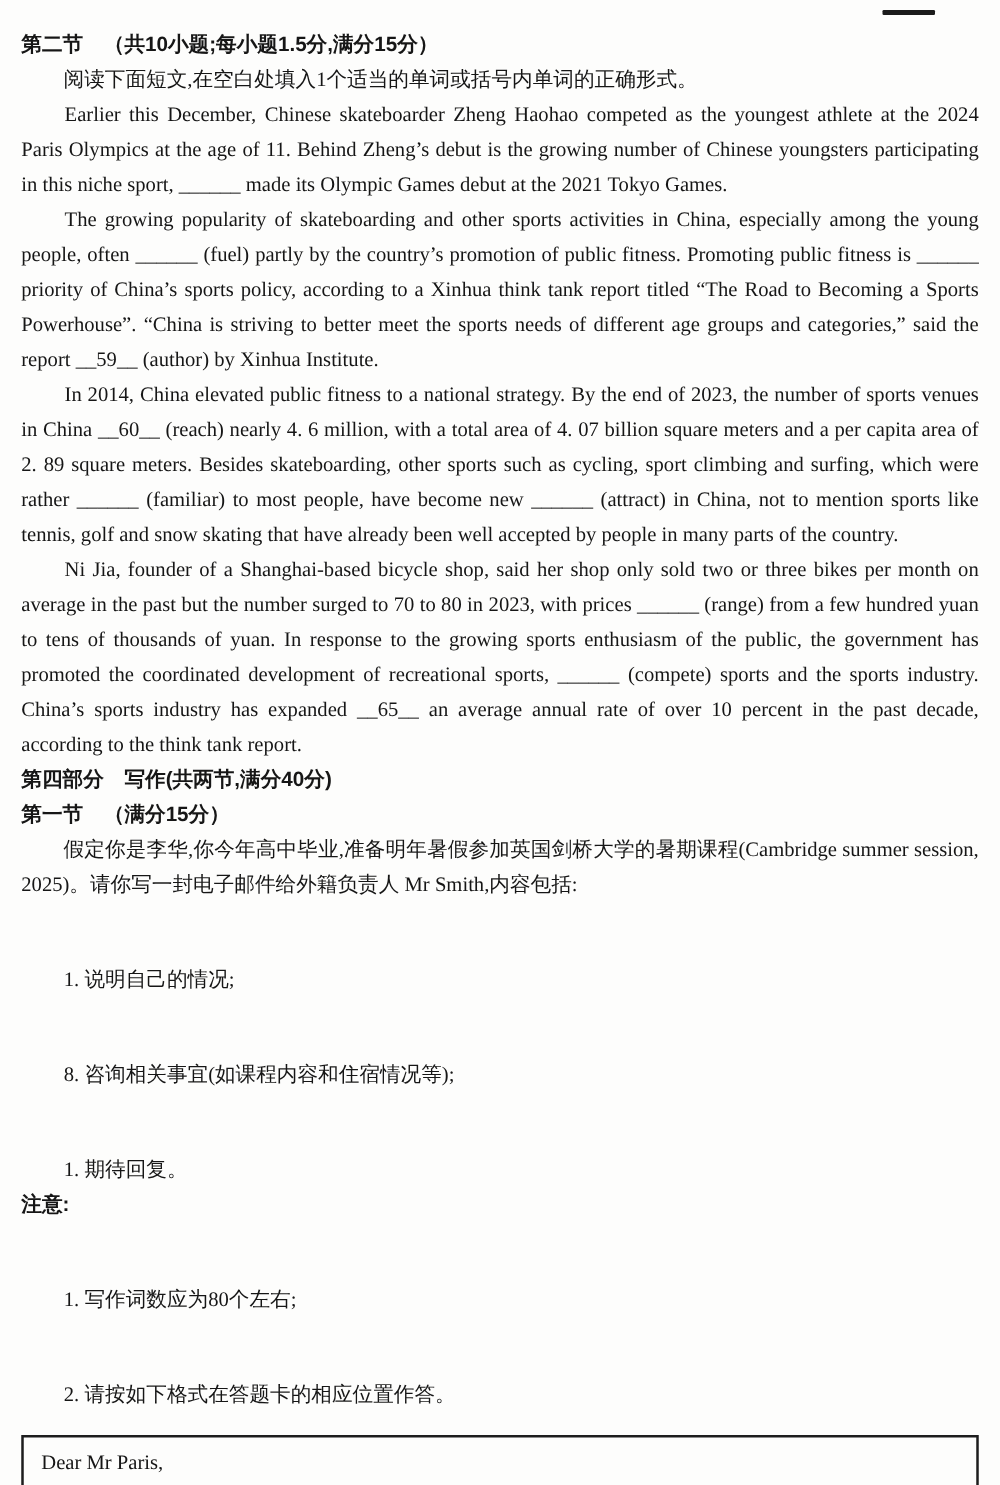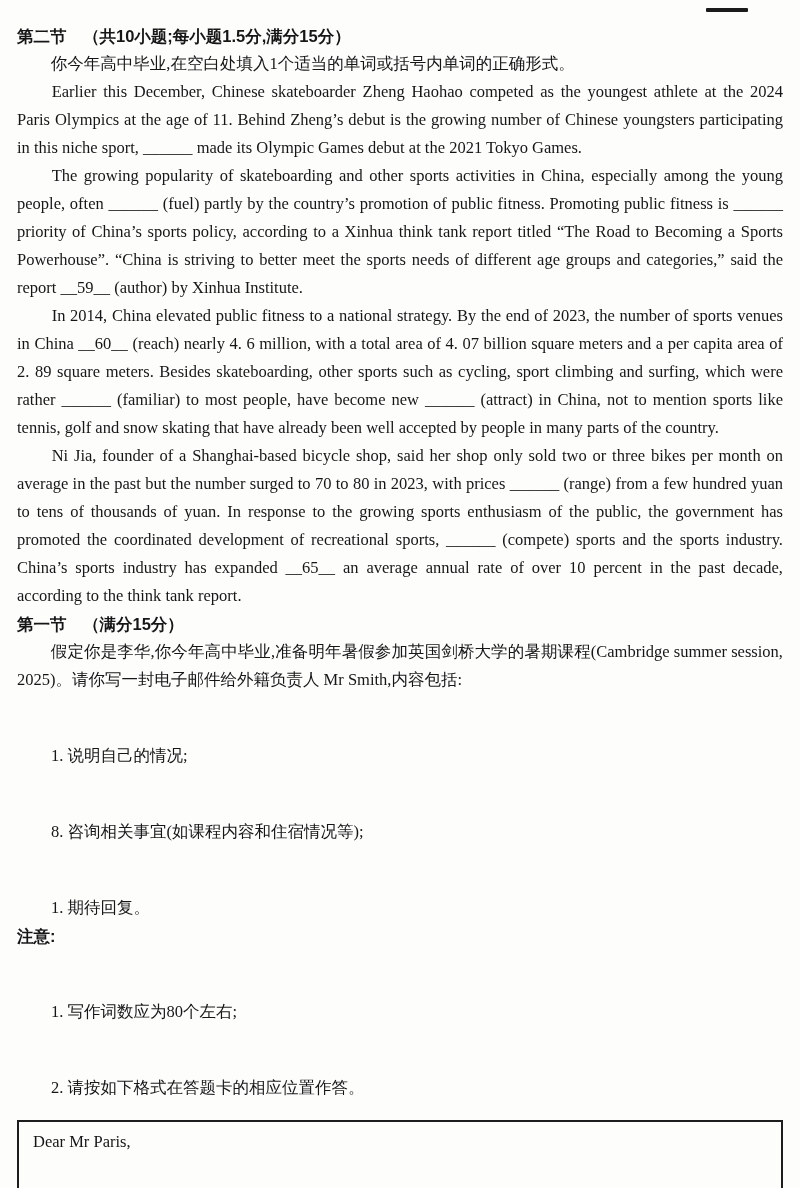--- a/index.html
+++ b/index.html
@@ -43,27 +43,28 @@
 </style>
 </head>
 <body>
 
 <div class="page">
 
   <div class="top-mark"></div>
 
   <div class="h">第二节　（共10小题;每小题1.5分,满分15分）</div>
 
-  <p class="cjk">你今年高中毕业,在空白处填入1个适当的单词或括号内单词的正确形式。</p>
+  <p class="cjk">阅读下面短文,在空白处填入1个适当的单词或括号内单词的正确形式。</p>
 
   <p class="para">Earlier this December, Chinese skateboarder Zheng Haohao competed as the youngest athlete at the 2024 Paris Olympics at the age of 11. Behind Zheng’s debut is the growing number of Chinese youngsters participating in this niche sport, ______ made its Olympic Games debut at the 2021 Tokyo Games.</p>
   <p class="para">The growing popularity of skateboarding and other sports activities in China, especially among the young people, often ______ (fuel) partly by the country’s promotion of public fitness. Promoting public fitness is ______ priority of China’s sports policy, according to a Xinhua think tank report titled “The Road to Becoming a Sports Powerhouse”. “China is striving to better meet the sports needs of different age groups and categories,” said the report __59__ (author) by Xinhua Institute.</p>
   <p class="para">In 2014, China elevated public fitness to a national strategy. By the end of 2023, the number of sports venues in China __60__ (reach) nearly 4. 6 million, with a total area of 4. 07 billion square meters and a per capita area of 2. 89 square meters. Besides skateboarding, other sports such as cycling, sport climbing and surfing, which were rather ______ (familiar) to most people, have become new ______ (attract) in China, not to mention sports like tennis, golf and snow skating that have already been well accepted by people in many parts of the country.</p>
   <p class="para">Ni Jia, founder of a Shanghai-based bicycle shop, said her shop only sold two or three bikes per month on average in the past but the number surged to 70 to 80 in 2023, with prices ______ (range) from a few hundred yuan to tens of thousands of yuan. In response to the growing sports enthusiasm of the public, the government has promoted the coordinated development of recreational sports, ______ (compete) sports and the sports industry. China’s sports industry has expanded __65__ an average annual rate of over 10 percent in the past decade, according to the think tank report.</p>
 
+  <div class="h">第四部分　写作(共两节,满分40分)</div>
   <div class="h">第一节　（满分15分）</div>
 
   <p class="cjk">假定你是李华,你今年高中毕业,准备明年暑假参加英国剑桥大学的暑期课程(Cambridge summer session, 2025)。请你写一封电子邮件给外籍负责人 Mr Smith,内容包括:</p>
 
   <p class="pt">1. 说明自己的情况;</p>
   <p class="pt">8. 咨询相关事宜(如课程内容和住宿情况等);</p>
   <p class="pt">1. 期待回复。</p>
 
   <div class="h">注意:</div>
   <p class="pt">1. 写作词数应为80个左右;</p>

